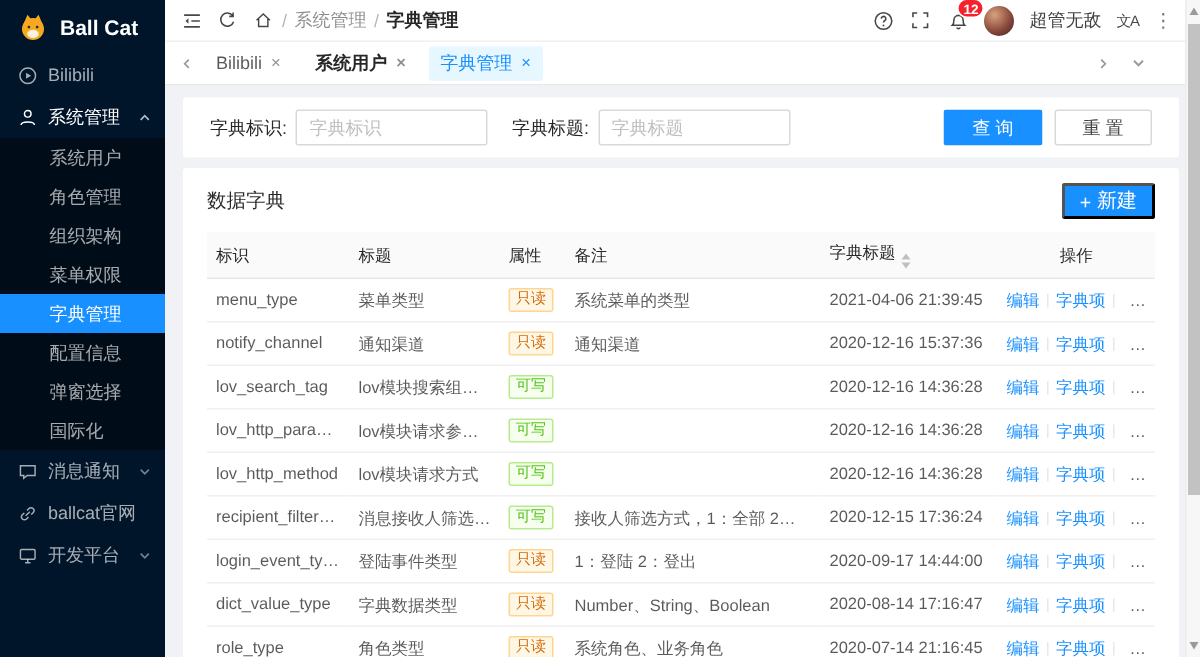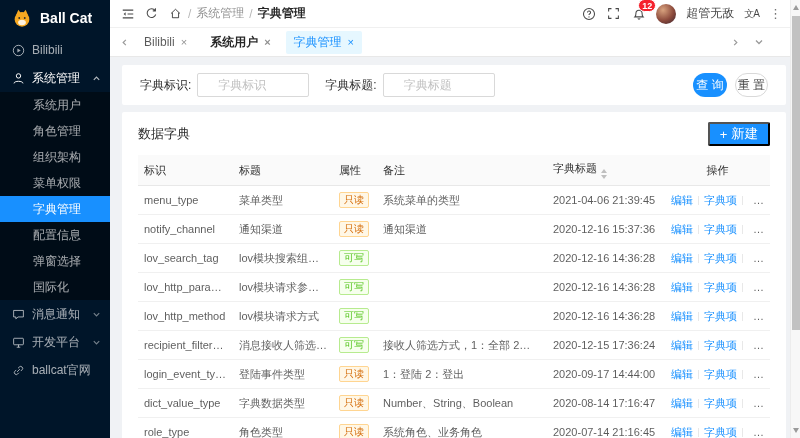--- a/index.html
+++ b/index.html
@@ -49,27 +49,27 @@
   .tab.emph { color:rgba(0,0,0,.85); font-weight:600; }
   .tab.active { background:#e6f7ff; color:#1890ff; }
   .tab.active .x { color:#1890ff; }
   .tab-arrow { color:rgba(0,0,0,.4); display:flex; cursor:pointer; }
   .tabbar-right { margin-left:auto; display:flex; align-items:center; gap:14px; padding-right:26px; }
 
   .content { position:absolute; top:58px; left:0; right:0; bottom:0; padding:7px 14px 0 12px; }
   .card { background:#fff; border-radius:2px; }
   .filter-card { height:40px; display:flex; align-items:center; padding:0 18px; }
   .f-label { color:rgba(0,0,0,.85); margin-right:6px; white-space:nowrap; }
-  .f-input { width:112px; height:24px; border:1px solid #d9d9d9; border-radius:2px;
-             padding:0 20px; font-size:12px; color:rgba(0,0,0,.65); outline:none;
+  .f-input { width:128px; height:24px; border:1px solid #d9d9d9; border-radius:2px;
+             padding:0 8px; font-size:12px; color:rgba(0,0,0,.65); outline:none;
              font-family:"Liberation Sans","DejaVu Sans",sans-serif; }
   .f-input::placeholder { color:#bfbfbf; }
   .g2 { margin-left:16px; }
   .f-spacer { flex:1; }
-  .btn { height:24px; padding:0 2px; border-radius:12px; font-size:12px; display:flex;
+  .btn { height:24px; padding:0 18px; border-radius:2px; font-size:12px; display:flex;
          align-items:center; cursor:pointer; border:1px solid transparent; white-space:nowrap; }
   .btn-primary { background:#1890ff; color:#fff; }
   .btn-default { background:#fff; border-color:#d9d9d9; color:rgba(0,0,0,.75); margin-left:8px; }
 
   .table-card { margin-top:7px; height:397px; padding:8px 16px 0; overflow:hidden; }
   .card-head { display:flex; align-items:center; justify-content:space-between; padding:2px 0 9px; }
   .card-title { font-size:13px; font-weight:500; color:rgba(0,0,0,.85); }
   .btn-new { height:24px; background:#1890ff; color:#fff; display:flex; align-items:center;
              gap:4px; padding:0 10px; border-radius:2px; cursor:pointer; }
   .plus { font-size:13px; line-height:1; }
@@ -188,39 +188,39 @@
           <svg width="9" height="9" viewBox="0 0 10 10" fill="none" stroke="currentColor" stroke-width="1.3">
             <path d="M2 3.5 L5 6.5 L8 3.5"></path>
           </svg>
         </span>
       </div>
 
 
       <div class="mi">
         <span class="micon">
           <svg width="13" height="13" viewBox="0 0 16 16" fill="none" stroke="currentColor" stroke-width="1.2">
+            <path d="M6.3 9.7 L9.7 6.3 M5.2 7.3 L3.6 8.9 a2.4 2.4 0 0 0 3.4 3.4 l1.6-1.6 M10.8 8.7 l1.6-1.6 a2.4 2.4 0 0 0 -3.4-3.4 L7.4 5.3"></path>
+          </svg>
+        </span>
+        <span class="lbl">ballcat官网</span>
+      </div>
+
+      <div class="mi">
+        <span class="micon">
+          <svg width="13" height="13" viewBox="0 0 16 16" fill="none" stroke="currentColor" stroke-width="1.2">
             <rect x="2" y="2.8" width="12" height="8" rx="1"></rect>
               <path d="M5.8 13.8 h4.4 M8 10.8 v3"></path>
           </svg>
         </span>
         <span class="lbl">开发平台</span>
         <span class="chev">
           <svg width="9" height="9" viewBox="0 0 10 10" fill="none" stroke="currentColor" stroke-width="1.3">
             <path d="M2 3.5 L5 6.5 L8 3.5"></path>
           </svg>
         </span>
-      </div>
-
-      <div class="mi">
-        <span class="micon">
-          <svg width="13" height="13" viewBox="0 0 16 16" fill="none" stroke="currentColor" stroke-width="1.2">
-            <path d="M6.3 9.7 L9.7 6.3 M5.2 7.3 L3.6 8.9 a2.4 2.4 0 0 0 3.4 3.4 l1.6-1.6 M10.8 8.7 l1.6-1.6 a2.4 2.4 0 0 0 -3.4-3.4 L7.4 5.3"></path>
-          </svg>
-        </span>
-        <span class="lbl">ballcat官网</span>
       </div>
     </nav>
   </aside>
 
   <div class="main">
 
     <div class="topbar">
       <span class="tbi">
         <svg width="14" height="14" viewBox="0 0 16 16" stroke="currentColor" stroke-width="1.3" fill="none">
           <path d="M2 3.5 h12 M7.5 8 h6.5 M2 12.5 h12"></path>

